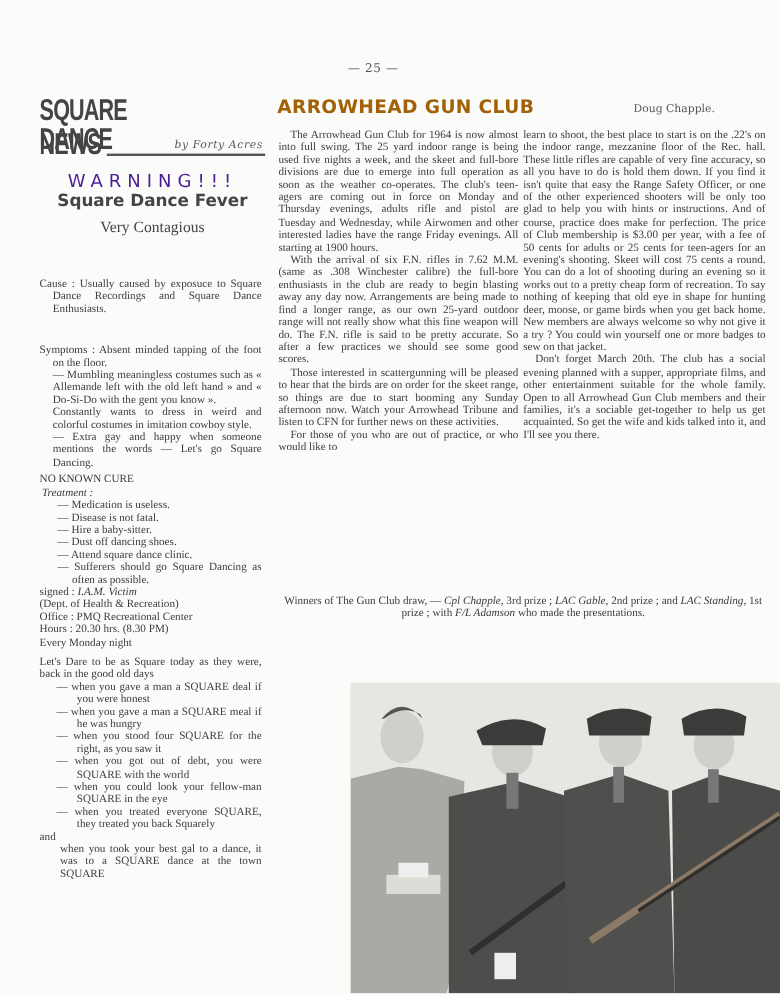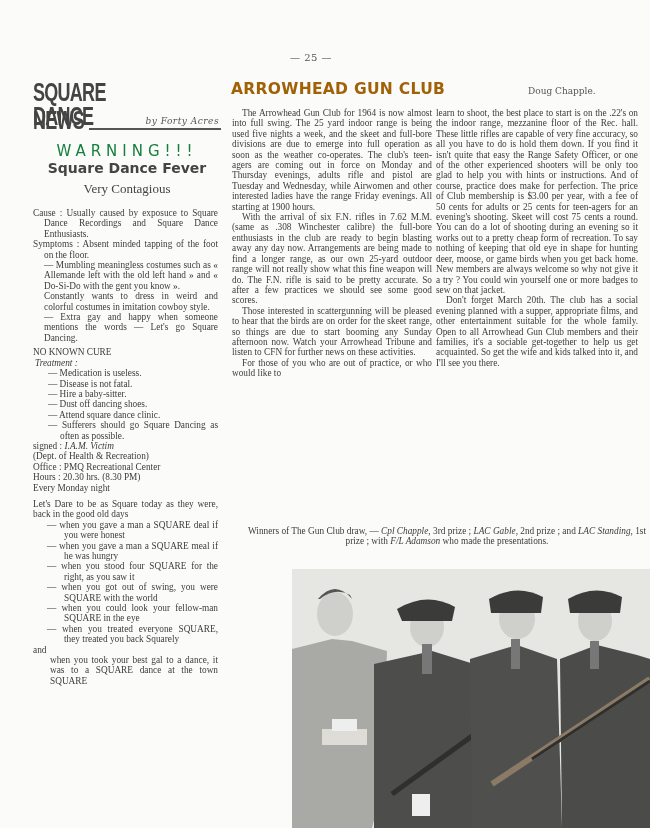--- a/index.html
+++ b/index.html
@@ -10,41 +10,41 @@
   }
   .abs { position:absolute; }
   .pageno { left:290px; top:52px; font-size:10px; color:#555; letter-spacing:0.5px; }
   
   .sd-title { left:33px; top:80px; width:190px; font-family:"Liberation Sans","DejaVu Sans",sans-serif;
     font-weight:bold; color:#444; font-size:25px; line-height:24px; letter-spacing:-1px; transform:scaleX(0.72); transform-origin:left top; }
   .sd-news-row { left:33px; top:106px; width:188px; height:26px; }
   .sd-news { position:absolute; left:0; top:0; font-family:"Liberation Sans",sans-serif; font-weight:bold; font-size:25px; color:#444; letter-spacing:-1px; transform:scaleX(0.72); transform-origin:left top; }
   .sd-rule { position:absolute; left:56px; right:0; top:22px; height:2px; background:#555; }
   .sd-by { position:absolute; right:2px; top:10px; font-style:italic; font-size:9px; color:#555; letter-spacing:0.5px; }
-  .warning { left:33px; width:188px; top:142px; text-align:center; font-family:"DejaVu Sans",sans-serif; font-size:15px; letter-spacing:5px; color:#15803d; }
+  .warning { left:33px; width:188px; top:142px; text-align:center; font-family:"DejaVu Sans",sans-serif; font-size:15px; letter-spacing:5px; color:#4c1d95; }
   .fever { left:33px; width:188px; top:160px; text-align:center; font-family:"DejaVu Sans",sans-serif; font-weight:bold; font-size:14px; color:#444; }
   .contag { left:33px; width:188px; top:181px; text-align:center; font-family:Liberation Serif, serif; font-size:13px; color:#444; }
   .txt { font-size:9.3px; line-height:10.4px; color:#3c3c3c;font-family:Liberation Serif, serif; }
   .just { text-align:justify; }
   .left-body { left:33px; width:185px; top:208px; }
-  .hang { padding-left:11px; text-indent:-11px; }
+  .hang { padding-left:11px; text-indent:-11px;margin-top:24px; }
   .ind { padding-left:11px; }
   .center { text-align:left; }
   .dash-list { margin:0; padding:0; list-style:none; }
   .dash-list li { padding-left:18px; text-indent:-12px; }
   .dash-list2 li { padding-left:17px; text-indent:-17px; text-align:justify;margin-left:14px; }
   p { margin:0; }
   .gap { height:6px; }
   
   .agc-title { left:231px; top:80px; font-family:"DejaVu Sans",sans-serif; font-weight:bold; font-size:15.5px; color:#a16207; letter-spacing:0.3px; }
   .agc-by { left:528px; top:86px; font-size:9px; color:#555; }
   .col-mid { left:232px; top:108px; width:200px; }
   .col-right { left:436px; top:108px; width:202px; }
   .para-indent { text-indent:10px; }
-  .caption { left:232px; top:526px; width:408px; text-align:center;margin-left:11px; }
+  .caption { left:232px; top:496px; width:408px; text-align:center; }
   .photo { left:292px; top:569px; width:358px; height:259px; background:#e8e8e6; overflow:hidden; }
 </style>
 </head>
 <body>
 
 <div class="abs pageno">— 25 —</div>
 
 <div class="abs sd-title">SQUARE DANCE</div>
 <div class="abs sd-news-row">
   <span class="sd-news">NEWS</span>
@@ -76,21 +76,21 @@
   <p class="center">(Dept. of Health &amp; Recreation)</p>
   <p>Office : PMQ Recreational Center</p>
   <p>Hours : 20.30 hrs. (8.30 PM)</p>
   <p class="center">Every Monday night</p>
   <div class="gap"></div>
   <p class="just">Let's Dare to be as Square today as they were, back in the good old days</p>
   <ul class="dash-list dash-list2">
     <li>— when you gave a man a SQUARE deal if you were honest</li>
     <li>— when you gave a man a SQUARE meal if he was hungry</li>
     <li>— when you stood four SQUARE for the right, as you saw it</li>
-    <li>— when you got out of swing, you were SQUARE with the world</li>
+    <li>— when you got out of debt, you were SQUARE with the world</li>
     <li>— when you could look your fellow-man SQUARE in the eye</li>
     <li>— when you treated everyone SQUARE, they treated you back Squarely</li>
   </ul>
   <p class="center">and</p>
   <p class="just" style="padding-left:17px">when you took your best gal to a dance, it was to a SQUARE dance at the town SQUARE</p>
 </div>
 
 <div class="abs agc-title">ARROWHEAD GUN CLUB</div>
 <div class="abs agc-by">Doug Chapple.</div>
 

